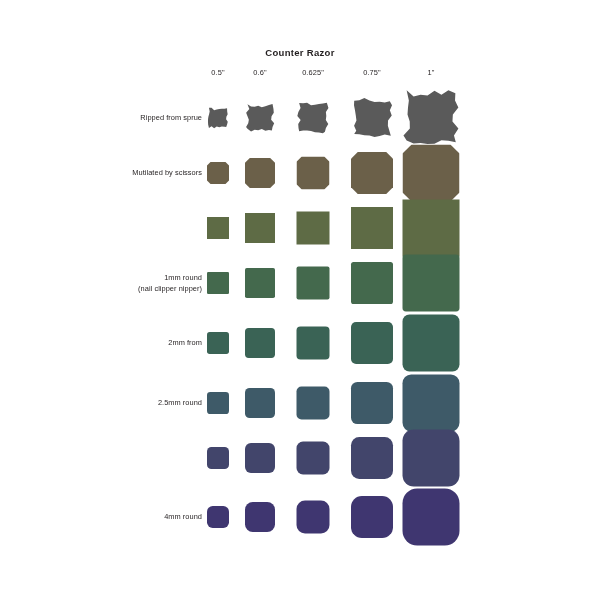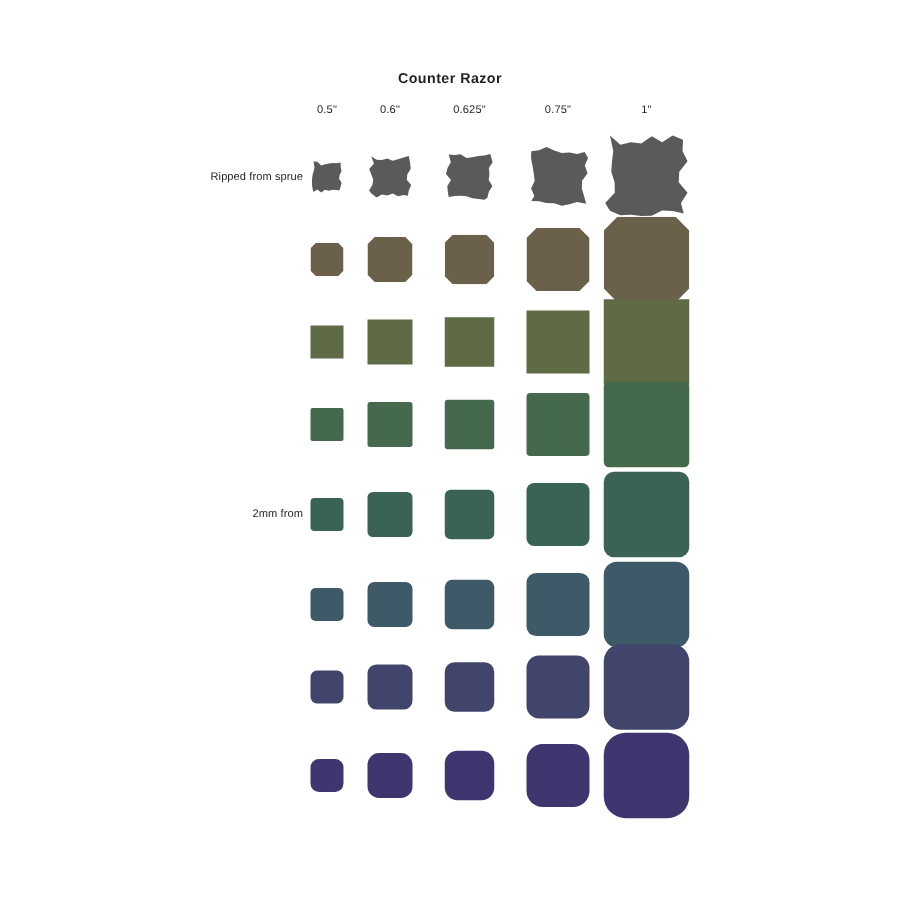--- a/index.html
+++ b/index.html
@@ -102,21 +102,26 @@
   <div id="col-header-row">
       <div class="col-header" style="left: 218px;">0.5"</div>
       <div class="col-header" style="left: 260px;">0.6"</div>
       <div class="col-header" style="left: 313px;">0.625"</div>
       <div class="col-header" style="left: 372px;">0.75"</div>
       <div class="col-header" style="left: 431px;">1"</div>
     </div>
 
   <div id="row-label-col">
       <div class="row-label" style="top: 118px;">Ripped from sprue</div>
+      <div class="row-label" style="top: 173px;">Mutilated by scissors</div>
+      <div class="row-label" style="top: 283px;">1mm round
+(nail clipper nipper)</div>
       <div class="row-label" style="top: 343px;">2mm from</div>
+      <div class="row-label" style="top: 403px;">2.5mm round</div>
+      <div class="row-label" style="top: 517px;">4mm round</div>
     </div>
 
   <div id="swatch-layer">
       <div class="swatch" style="left: 218px; top: 118px; width: 22px; height: 22px;">
         <svg width="22" height="22" viewBox="0 0 22 22">
           <path d="M1.96,0.63L4.55,0.77L7.13,3.27L9.71,2.51L12.29,2.02L14.87,1.71L17.45,1.87L20.04,1.25L20.18,4.55L20.66,7.13L19.38,9.71L19.10,12.29L20.76,14.87L20.09,17.45L19.21,20.04L17.45,19.68L14.87,19.47L12.29,20.13L9.71,19.48L7.13,21.34L4.55,19.35L1.96,21.07L1.12,17.45L0.99,14.87L1.02,12.29L1.39,9.71L2.09,7.13L2.68,4.55Z" fill="#5a5a5a"></path>
         </svg>
       </div>
       <div class="swatch" style="left: 260px; top: 118px; width: 30px; height: 30px;">
         <svg width="30" height="30" viewBox="0 0 30 30">

